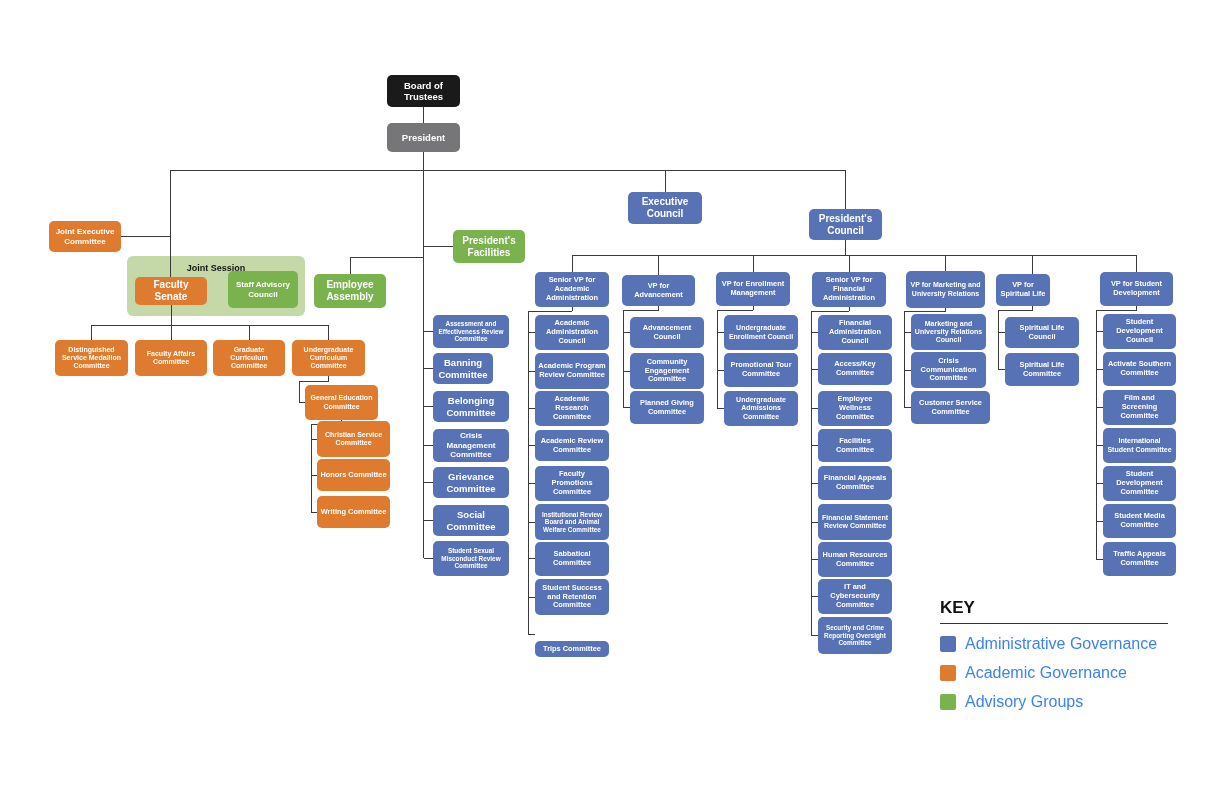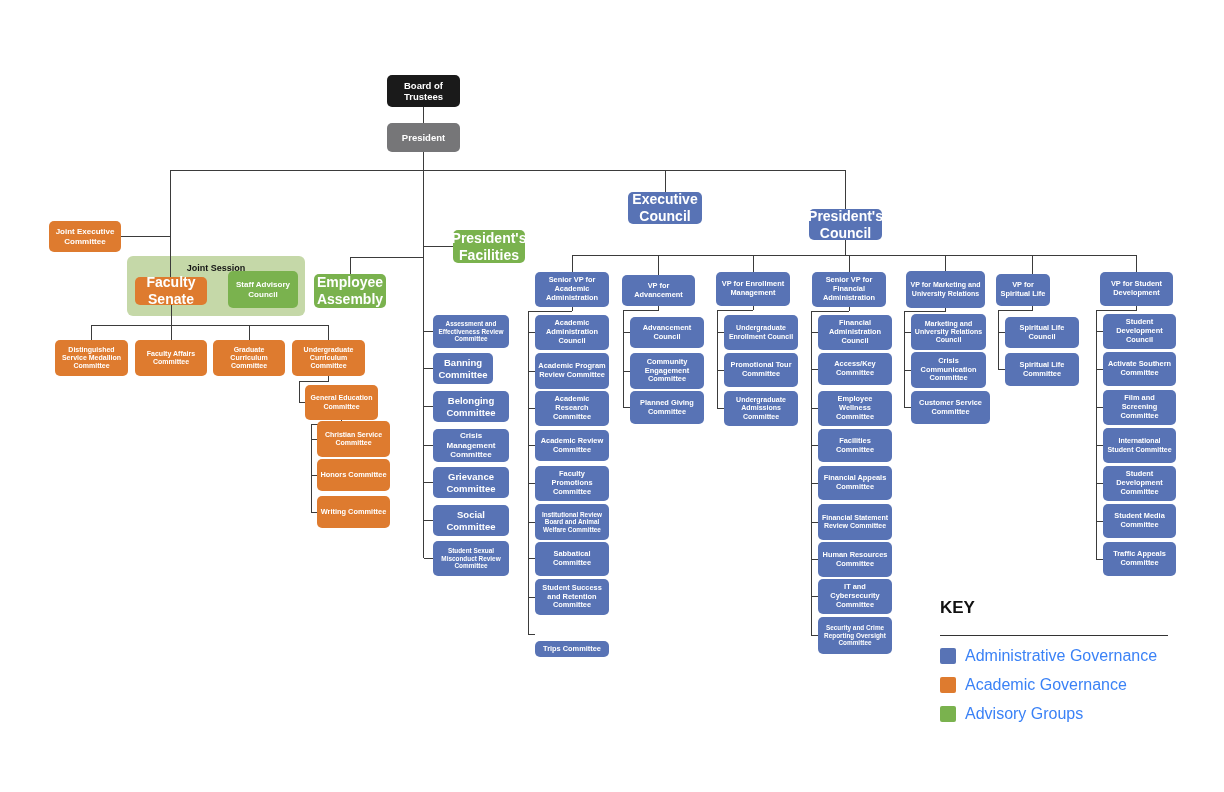--- a/index.html
+++ b/index.html
@@ -8,27 +8,27 @@
   svg.lines { position:absolute; left:0; top:0; z-index:1; }
   .panel { position:absolute; background:#c5d8a8; border-radius:6px; z-index:0; }
   .panel-label { position:absolute; top:7px; left:0; width:100%; text-align:center; font-size:9px; font-weight:bold; color:#141414; }
   .node { position:absolute; border-radius:5px; color:#fff; font-weight:bold; display:flex; align-items:center; justify-content:center; text-align:center; line-height:1.18; padding:1px 3px; z-index:2; }
   .blue   { background:#5873b5; }
   .orange { background:#de7b2f; }
   .green  { background:#7ab24e; }
   .black  { background:#1a1a1a; }
   .gray   { background:#767678; }
   .t10 { font-size:9.5px; }
-  .t9  { font-size:14px; }
+  .t9  { font-size:10px; }
   .t8  { font-size:8px; }
   .t75 { font-size:7.4px; }
   .t7  { font-size:7px; }
   .t65 { font-size:6.4px; }
   .key { position:absolute; left:940px; top:598px; width:228px; z-index:2; }
-  .key-heading { font-size:17px; font-weight:bold; color:#111; padding-bottom:17px; border-bottom:1.5px solid #333; margin-bottom:11px; }
+  .key-heading { font-size:17px; font-weight:bold; color:#111; padding-bottom:5px; border-bottom:1.5px solid #333; margin-bottom:11px; }
   .key-row { display:flex; align-items:center; gap:9px; margin-bottom:11px; }
   .swatch { width:16px; height:16px; border-radius:2px; display:inline-block; flex:0 0 16px; }
   .key-label { font-size:16px; color:#3b82f6; }
 </style>
 </head>
 <body>
 
 <div class="canvas">
 
   <div class="panel" style="left:127px;top:256px;width:178px;height:60px">

